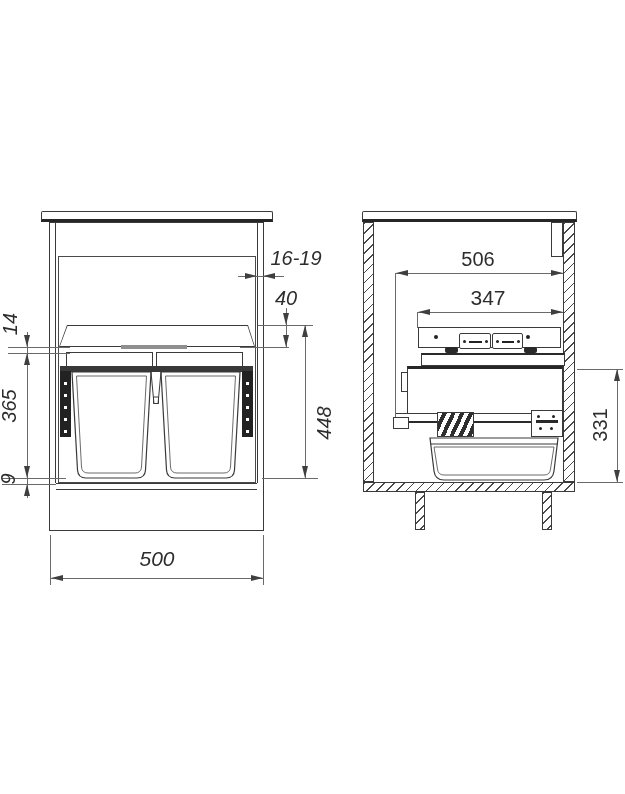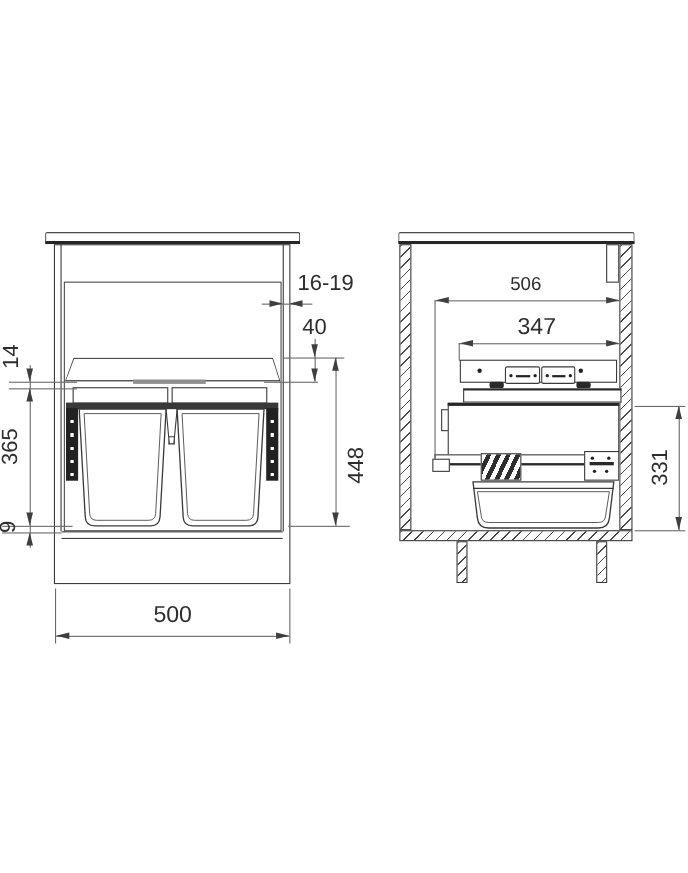--- a/index.html
+++ b/index.html
@@ -29,21 +29,21 @@
   .top{position:absolute;height:11px;border:1px solid #3a3a3a;border-bottom:3px solid #262626;
        border-radius:2px 2px 0 0;background:#fff;}
   .dot{position:absolute;background:#222;border-radius:50%;}
   .mod{position:absolute;border:1px solid #3a3a3a;border-radius:2px;background:#fff;}
 </style>
 </head>
 <body>
 
 <div id="canvas">
 
-  <div class="abs" style="left:0;top:0;width:625px;height:794px;">
+  <div class="abs" style="left:0;top:0;width:625px;height:794px;font-style:italic;">
 
     <div class="top" style="left:41px;top:211px;width:232px;"></div>
 
     <div class="box nofill" style="left:49px;top:222px;width:215px;height:309px;"></div>
 
     <div class="sln" style="left:55px;top:222px;width:1px;height:261px;"></div>
     <div class="sln" style="left:257px;top:222px;width:1px;height:261px;"></div>
 
     <div class="box nofill" style="left:58px;top:256px;width:198px;height:227px;border-color:#4a4a4a;"></div>
 
@@ -172,18 +172,18 @@
     <div class="ln" style="left:417px;top:312px;width:146px;height:1px;"></div>
     <div class="ln" style="left:617px;top:369px;width:1px;height:113px;"></div>
 
     <div class="ar ar-l" style="left:396px;top:270px;"></div>
     <div class="ar ar-r" style="left:551px;top:270px;"></div>
     <div class="ar ar-l" style="left:418px;top:309px;"></div>
     <div class="ar ar-r" style="left:551px;top:309px;"></div>
     <div class="ar ar-u" style="left:614px;top:369px;"></div>
     <div class="ar ar-d" style="left:614px;top:470px;"></div>
 
-    <div class="dim" style="left:448px;top:248px;width:60px;font-size:17px;">506</div>
+    <div class="dim" style="left:448px;top:248px;width:60px;font-size:20px;">506</div>
     <div class="dim" style="left:458px;top:287px;width:60px;font-size:21px;">347</div>
     <div class="dim rot" style="left:575px;top:414px;width:50px;">331</div>
   </div>
 
 </div>
 
 </body></html>

